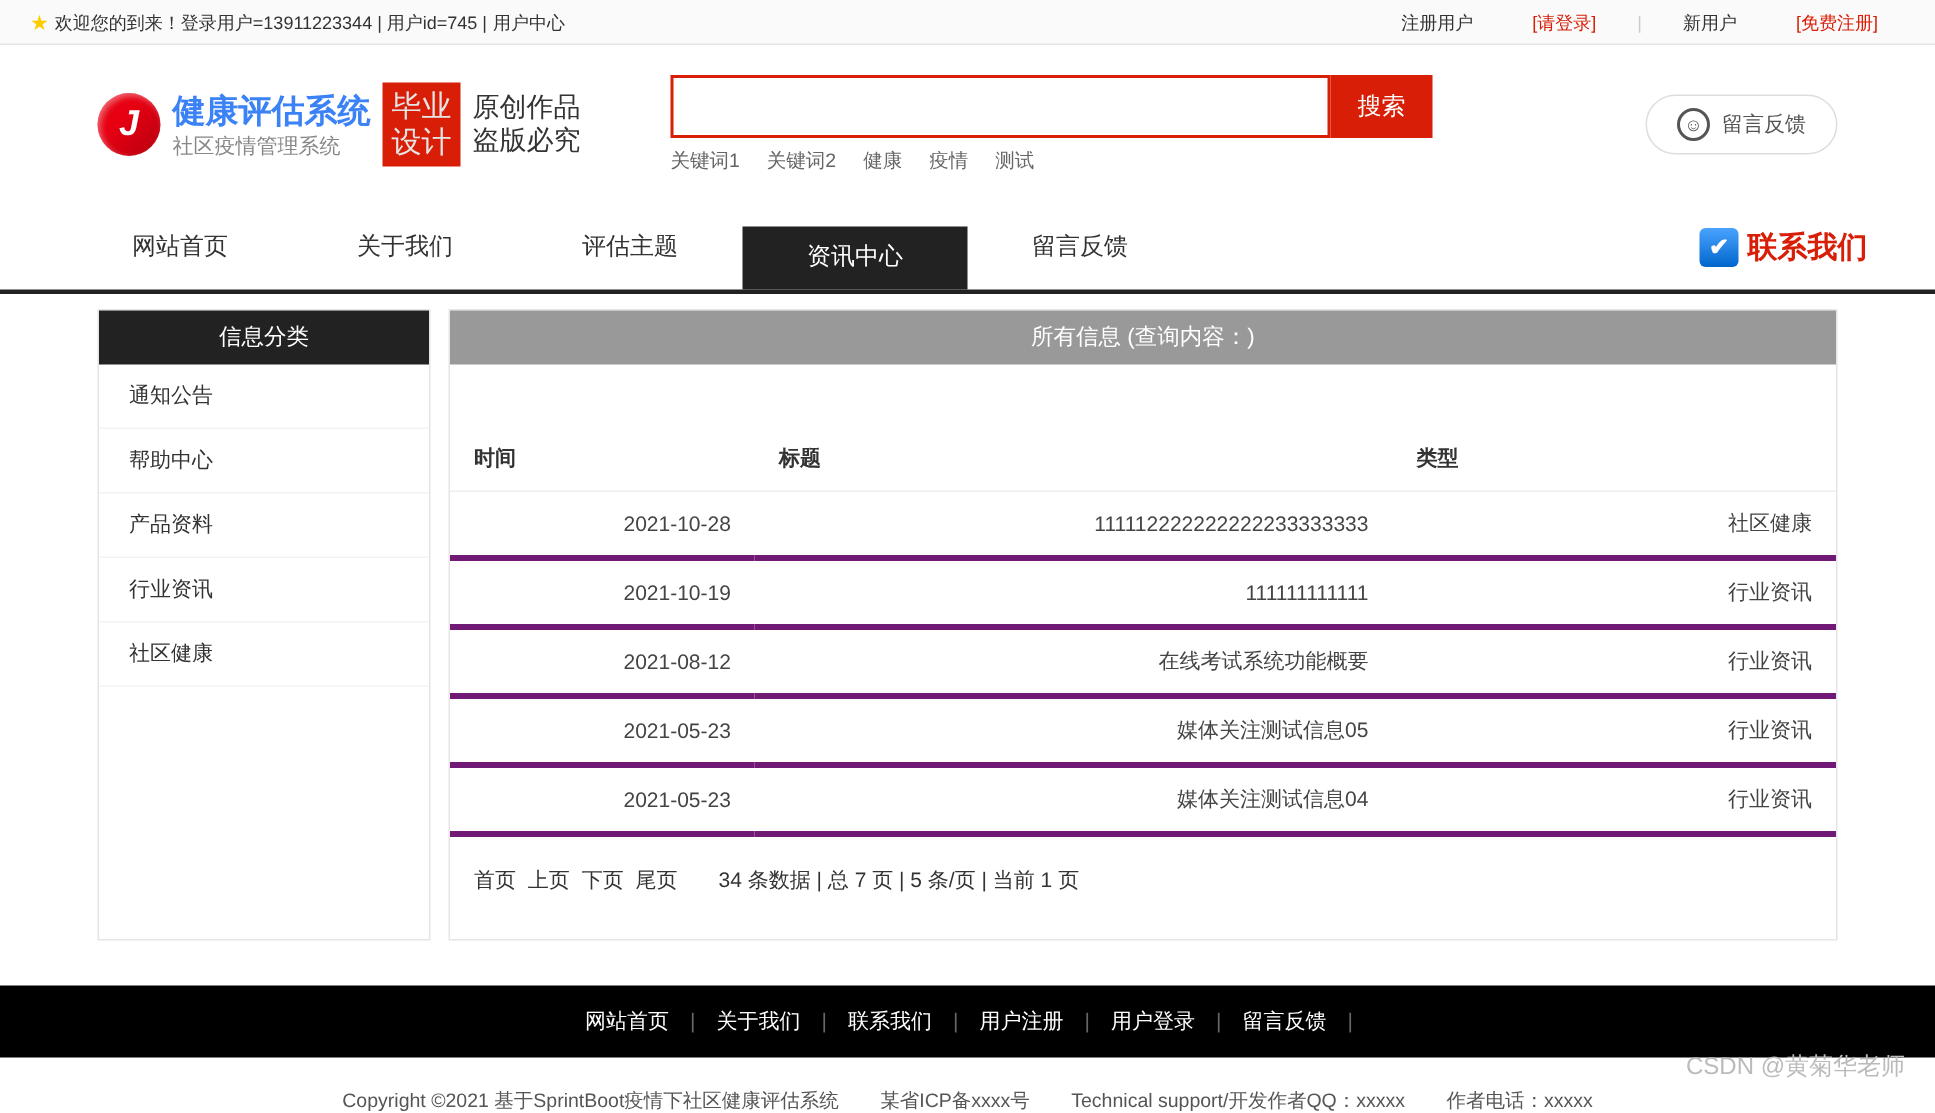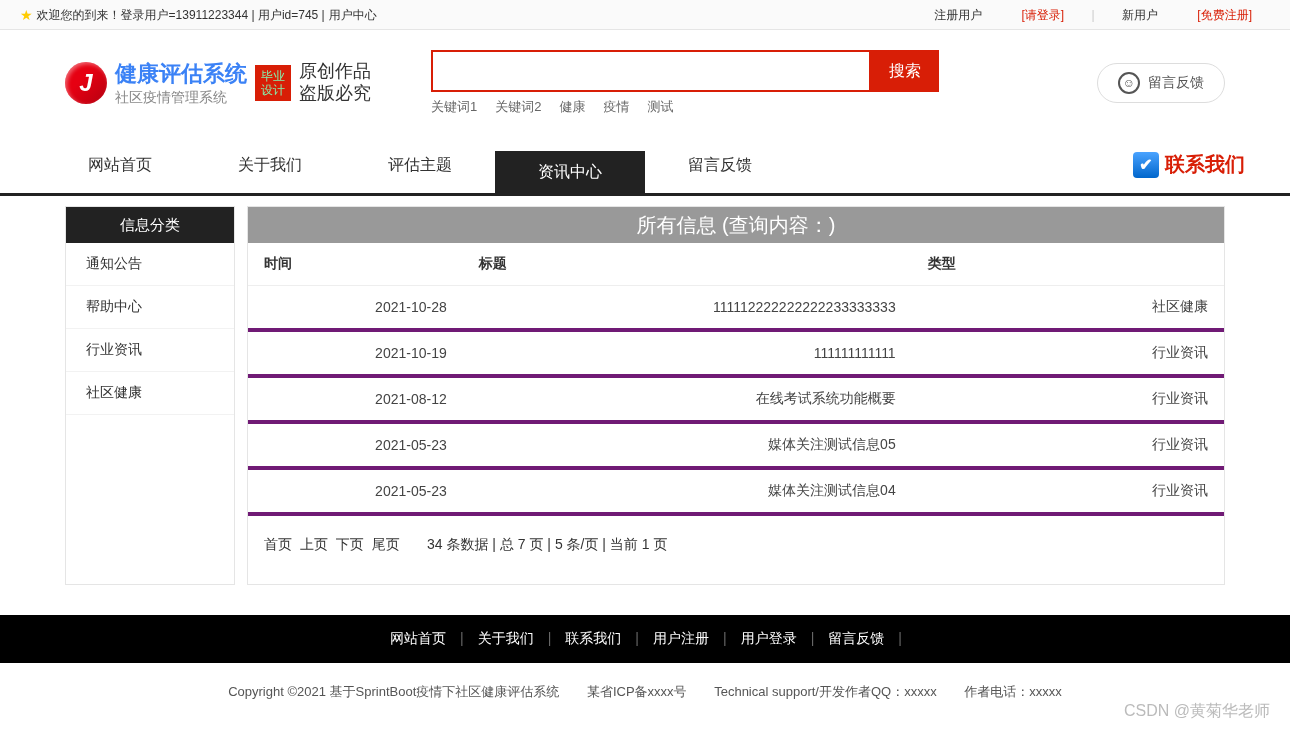--- a/index.html
+++ b/index.html
@@ -9,43 +9,43 @@
 .star-icon { color: #ffcc00; font-size: 14px; }
 .topbar a { color: #333; text-decoration: none; }
 .topbar .red-link { color: #d81e06; }
 .topbar .right span { margin: 0 6px; color: #ccc; }
 .topbar .right a { margin: 0 18px; }
 .header { max-width: 1200px; margin: 0 auto; display: flex; align-items: center; padding: 20px; gap: 10px; }
 .logo-wrap { display: flex; align-items: center; gap: 8px; }
 .logo-circle { width: 42px; height: 42px; border-radius: 50%; background: linear-gradient(135deg,#e60012 40%,#b50010); display: flex; align-items: center; justify-content: center; color: #fff; font-weight: bold; font-size: 24px; font-style: italic; box-shadow: inset 2px 2px 4px rgba(255,255,255,0.4); }
 .logo-text .t1 { font-size: 22px; font-weight: bold; color: #3b82f6; }
 .logo-text .t2 { font-size: 14px; color: #888; }
-.logo-badge { background: #d81e06; color: #86efac; padding: 4px 6px; font-size: 12px; line-height: 1.2; text-align: center; }
+.logo-badge { background: #d81e06; color: #e5e5e5; padding: 4px 6px; font-size: 20px; line-height: 1.2; text-align: center; }
 .logo-script { font-family: cursive; font-size: 18px; line-height: 1.2; }
 .search-wrap { margin-left: 50px; }
 .search-box { display: flex; }
 .search-input { width: 440px; height: 42px; border: 2px solid #d81e06; padding: 0 10px; outline: none; }
 .search-btn { width: 68px; height: 42px; background: #d81e06; color: #fff; border: none; font-size: 16px; cursor: pointer; }
 .search-kw { margin-top: 6px; font-size: 13px; color: #666; }
 .search-kw a { margin-right: 18px; color: #666; text-decoration: none; }
 .feedback-btn { margin-left: auto; border: 1px solid #ddd; border-radius: 30px; padding: 8px 20px; display: flex; align-items: center; gap: 8px; color: #555; cursor: pointer; }
 .feedback-icon { width: 22px; height: 22px; border: 2px solid #555; border-radius: 50%; display: flex; align-items: center; justify-content: center; font-size: 12px; }
 .nav { border-bottom: 3px solid #222; }
 .nav-inner { max-width: 1200px; margin: 0 auto; display: flex; align-items: center; }
 .nav a { display: block; width: 150px; height: 42px; line-height: 42px; text-align: center; font-size: 16px; color: #333; text-decoration: none; }
 .nav a.active { background: #222; color: #fff; margin-top: 15px; }
 .contact-us { margin-left: auto; display: flex; align-items: center; gap: 6px; color: #d81e06; font-size: 20px; font-weight: bold; }
 .contact-icon { width: 26px; height: 26px; background: linear-gradient(#4aa3ff,#0066cc); border-radius: 4px; display: flex; align-items: center; justify-content: center; color: #fff; font-size: 16px; }
 .main { max-width: 1200px; margin: 10px auto 20px; display: flex; gap: 12px; padding: 0 20px; }
-.sidebar { width: 170px; border: 1px solid #e5e5e5; }
+.sidebar { width: 222px; border: 1px solid #e5e5e5; }
 .sidebar-hdr { background: #222; color: #fff; text-align: center; height: 36px; line-height: 36px; font-size: 15px; }
 .sidebar a { display: block; padding: 12px 20px; color: #333; text-decoration: none; border-bottom: 1px solid #f2f2f2; font-size: 14px; }
 .content { flex: 1; border: 1px solid #e5e5e5; padding-bottom: 30px; }
-.content-hdr { background: #999; color: #fff; text-align: center; height: 36px; line-height: 36px; font-size: 20px; }
-table { width: 100%; border-collapse: collapse; }
+.content-hdr { background: #999; color: #fff; text-align: center; height: 36px; line-height: 36px; font-size: 15px; }
+table { width: 100%; border-collapse: collapse; margin-top: 42px; }
 th { text-align: left; padding: 12px 16px; font-weight: bold; border-bottom: 1px solid #eee; }
 td { padding: 12px 16px; border-bottom: 4px solid #701a75; color: #444; text-align: right; }
 .pagination { padding: 20px 16px 0; color: #333; }
 .pagination a { color: #333; text-decoration: none; margin-right: 4px; }
 .footer-nav { background: #000; color: #ccc; text-align: center; padding: 15px 0; margin-top: 30px; }
 .footer-nav a { color: #fff; text-decoration: none; margin: 0 8px; }
 .footer-nav span { color: #666; margin: 0 6px; }
 .footer-info { text-align: center; padding: 20px 0 30px; color: #555; font-size: 13px; }
 .footer-info span { margin: 16px 12px; }
 .watermark { position: fixed; right: 20px; bottom: 20px; color: #bbb; font-size: 16px; }
@@ -110,20 +110,21 @@
       </div>
     </div>
 </div>
 
 <div class="main">
   <div class="sidebar">
     <div class="sidebar-hdr">信息分类</div>
     <div class="sidebar-items">
         <a href="#">通知公告</a>
         <a href="#">帮助中心</a>
+        <a href="#">产品资料</a>
         <a href="#">行业资讯</a>
         <a href="#">社区健康</a>
       </div>
   </div>
   <div class="content">
     <div class="content-hdr">所有信息 (查询内容：)</div>
     <table>
       <thead>
           <tr class="thead-row">
             <th style="width: 22%;">时间</th>

